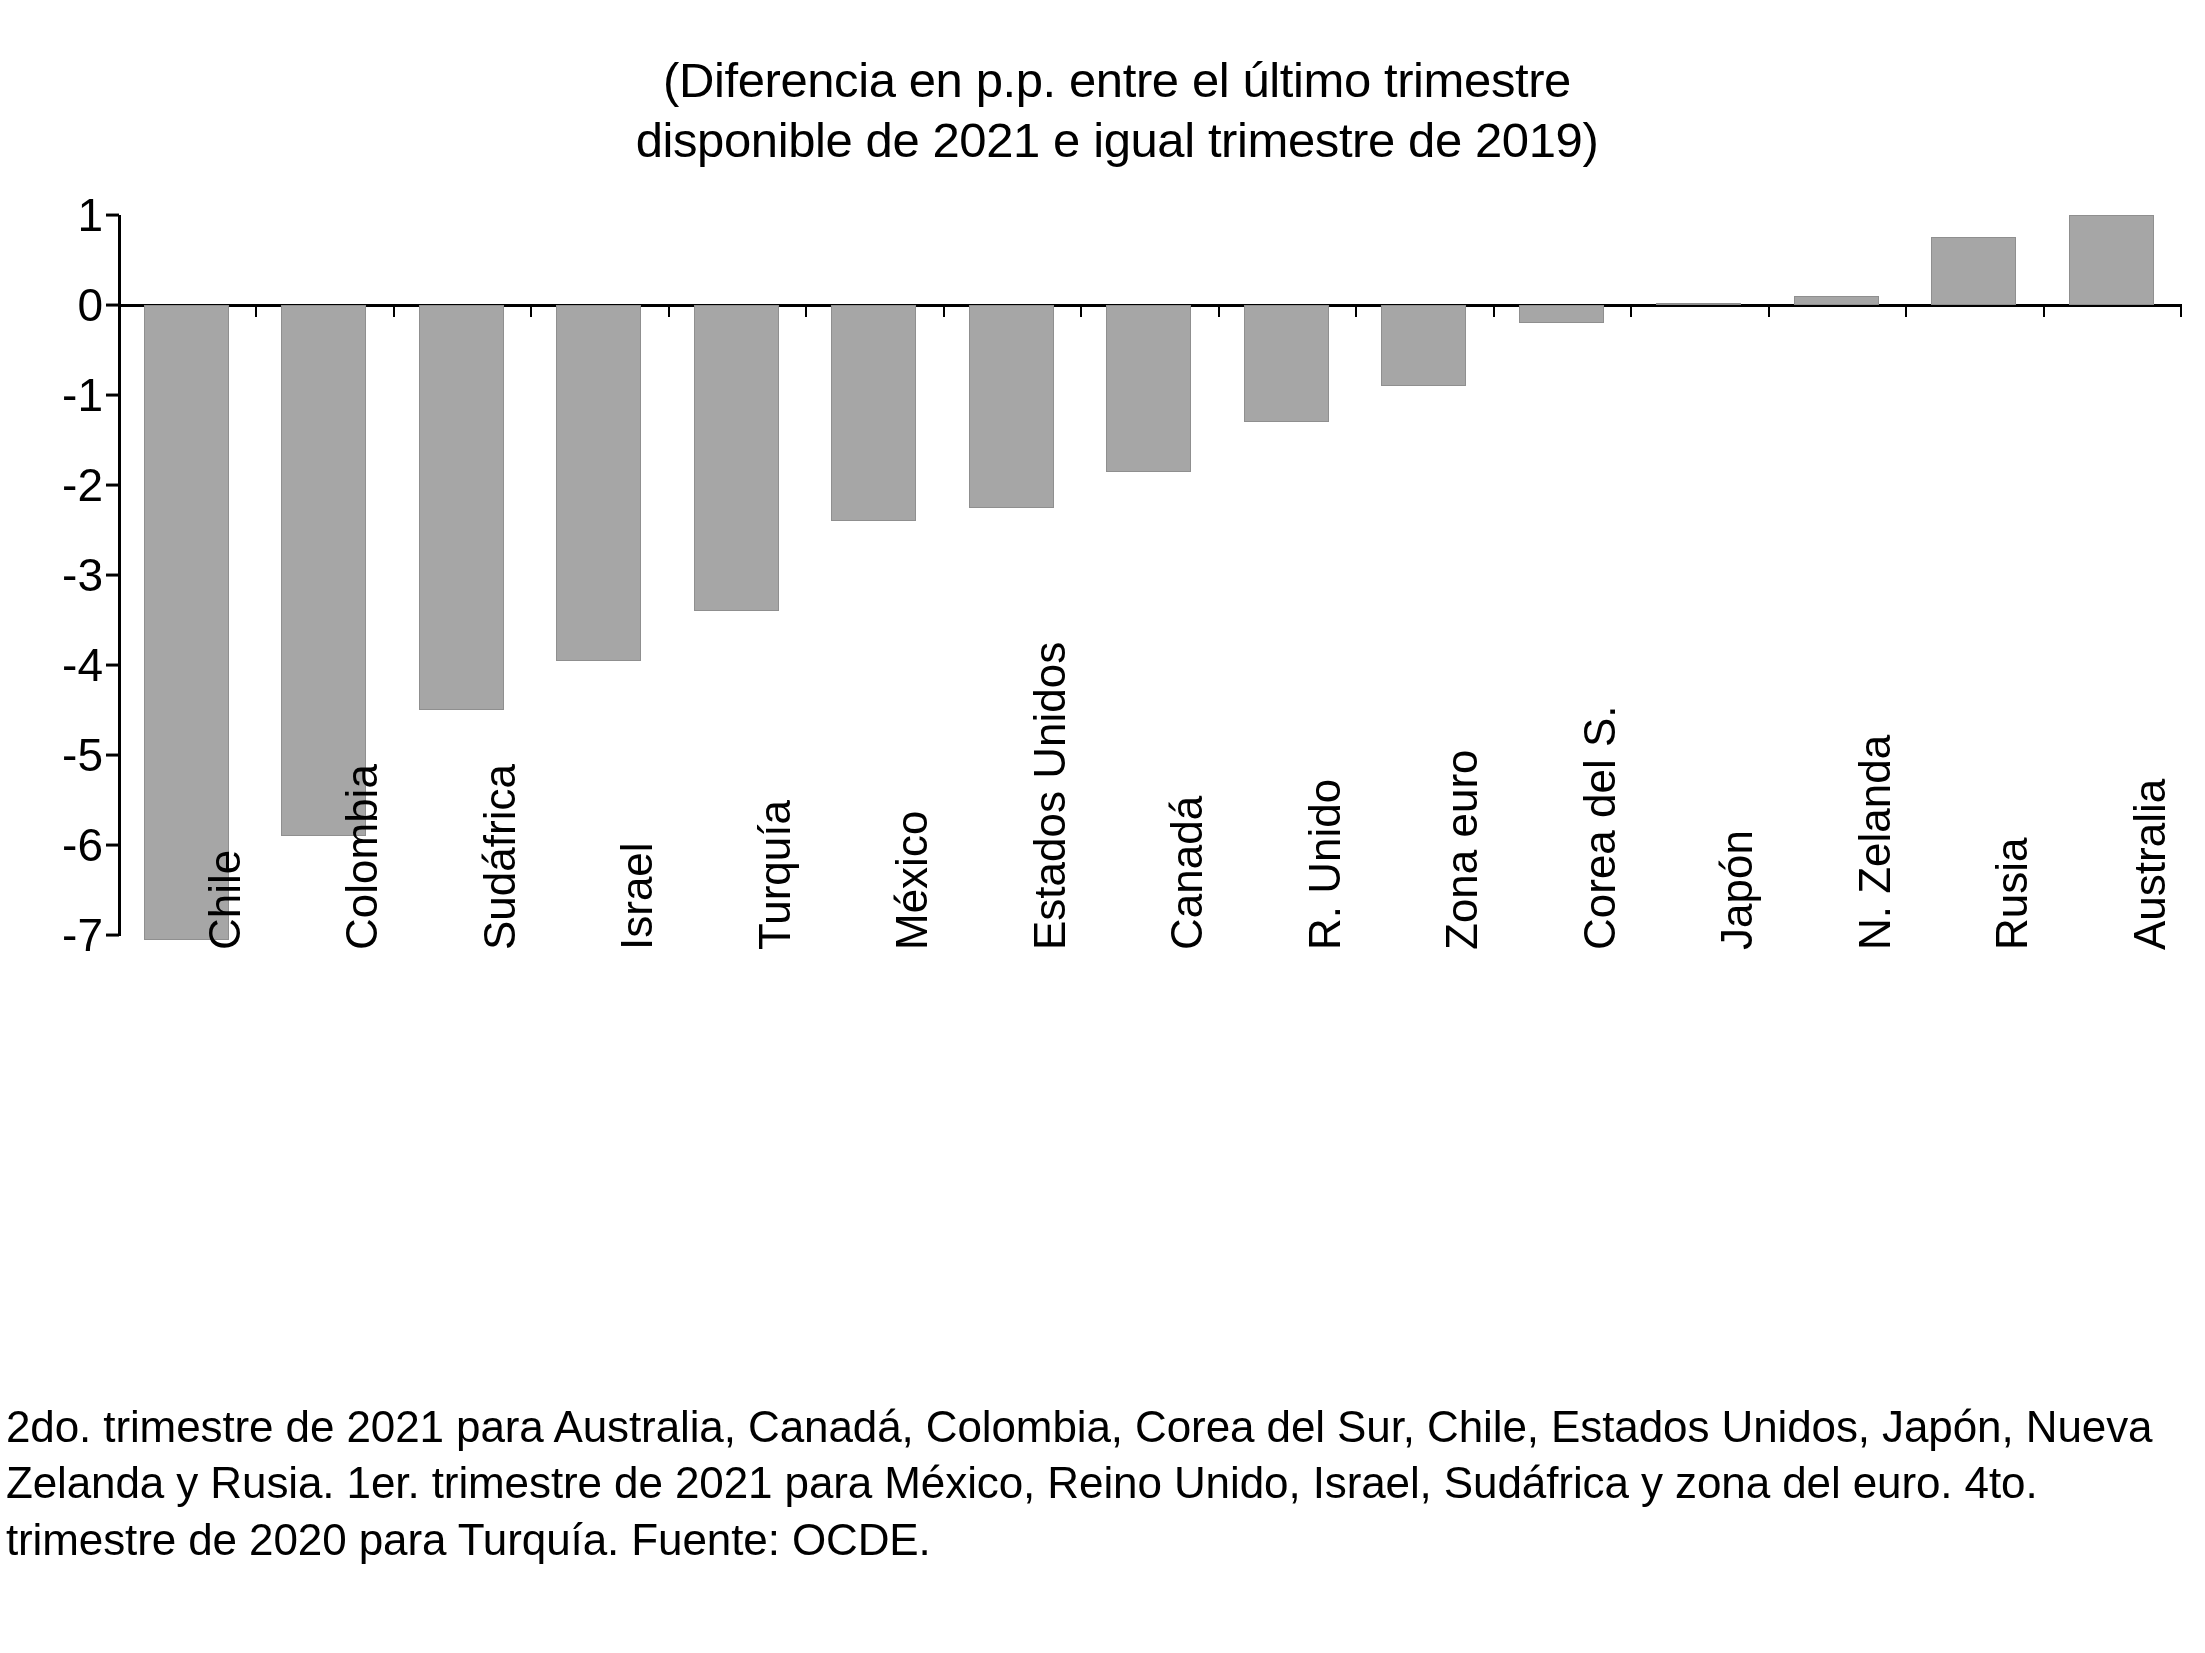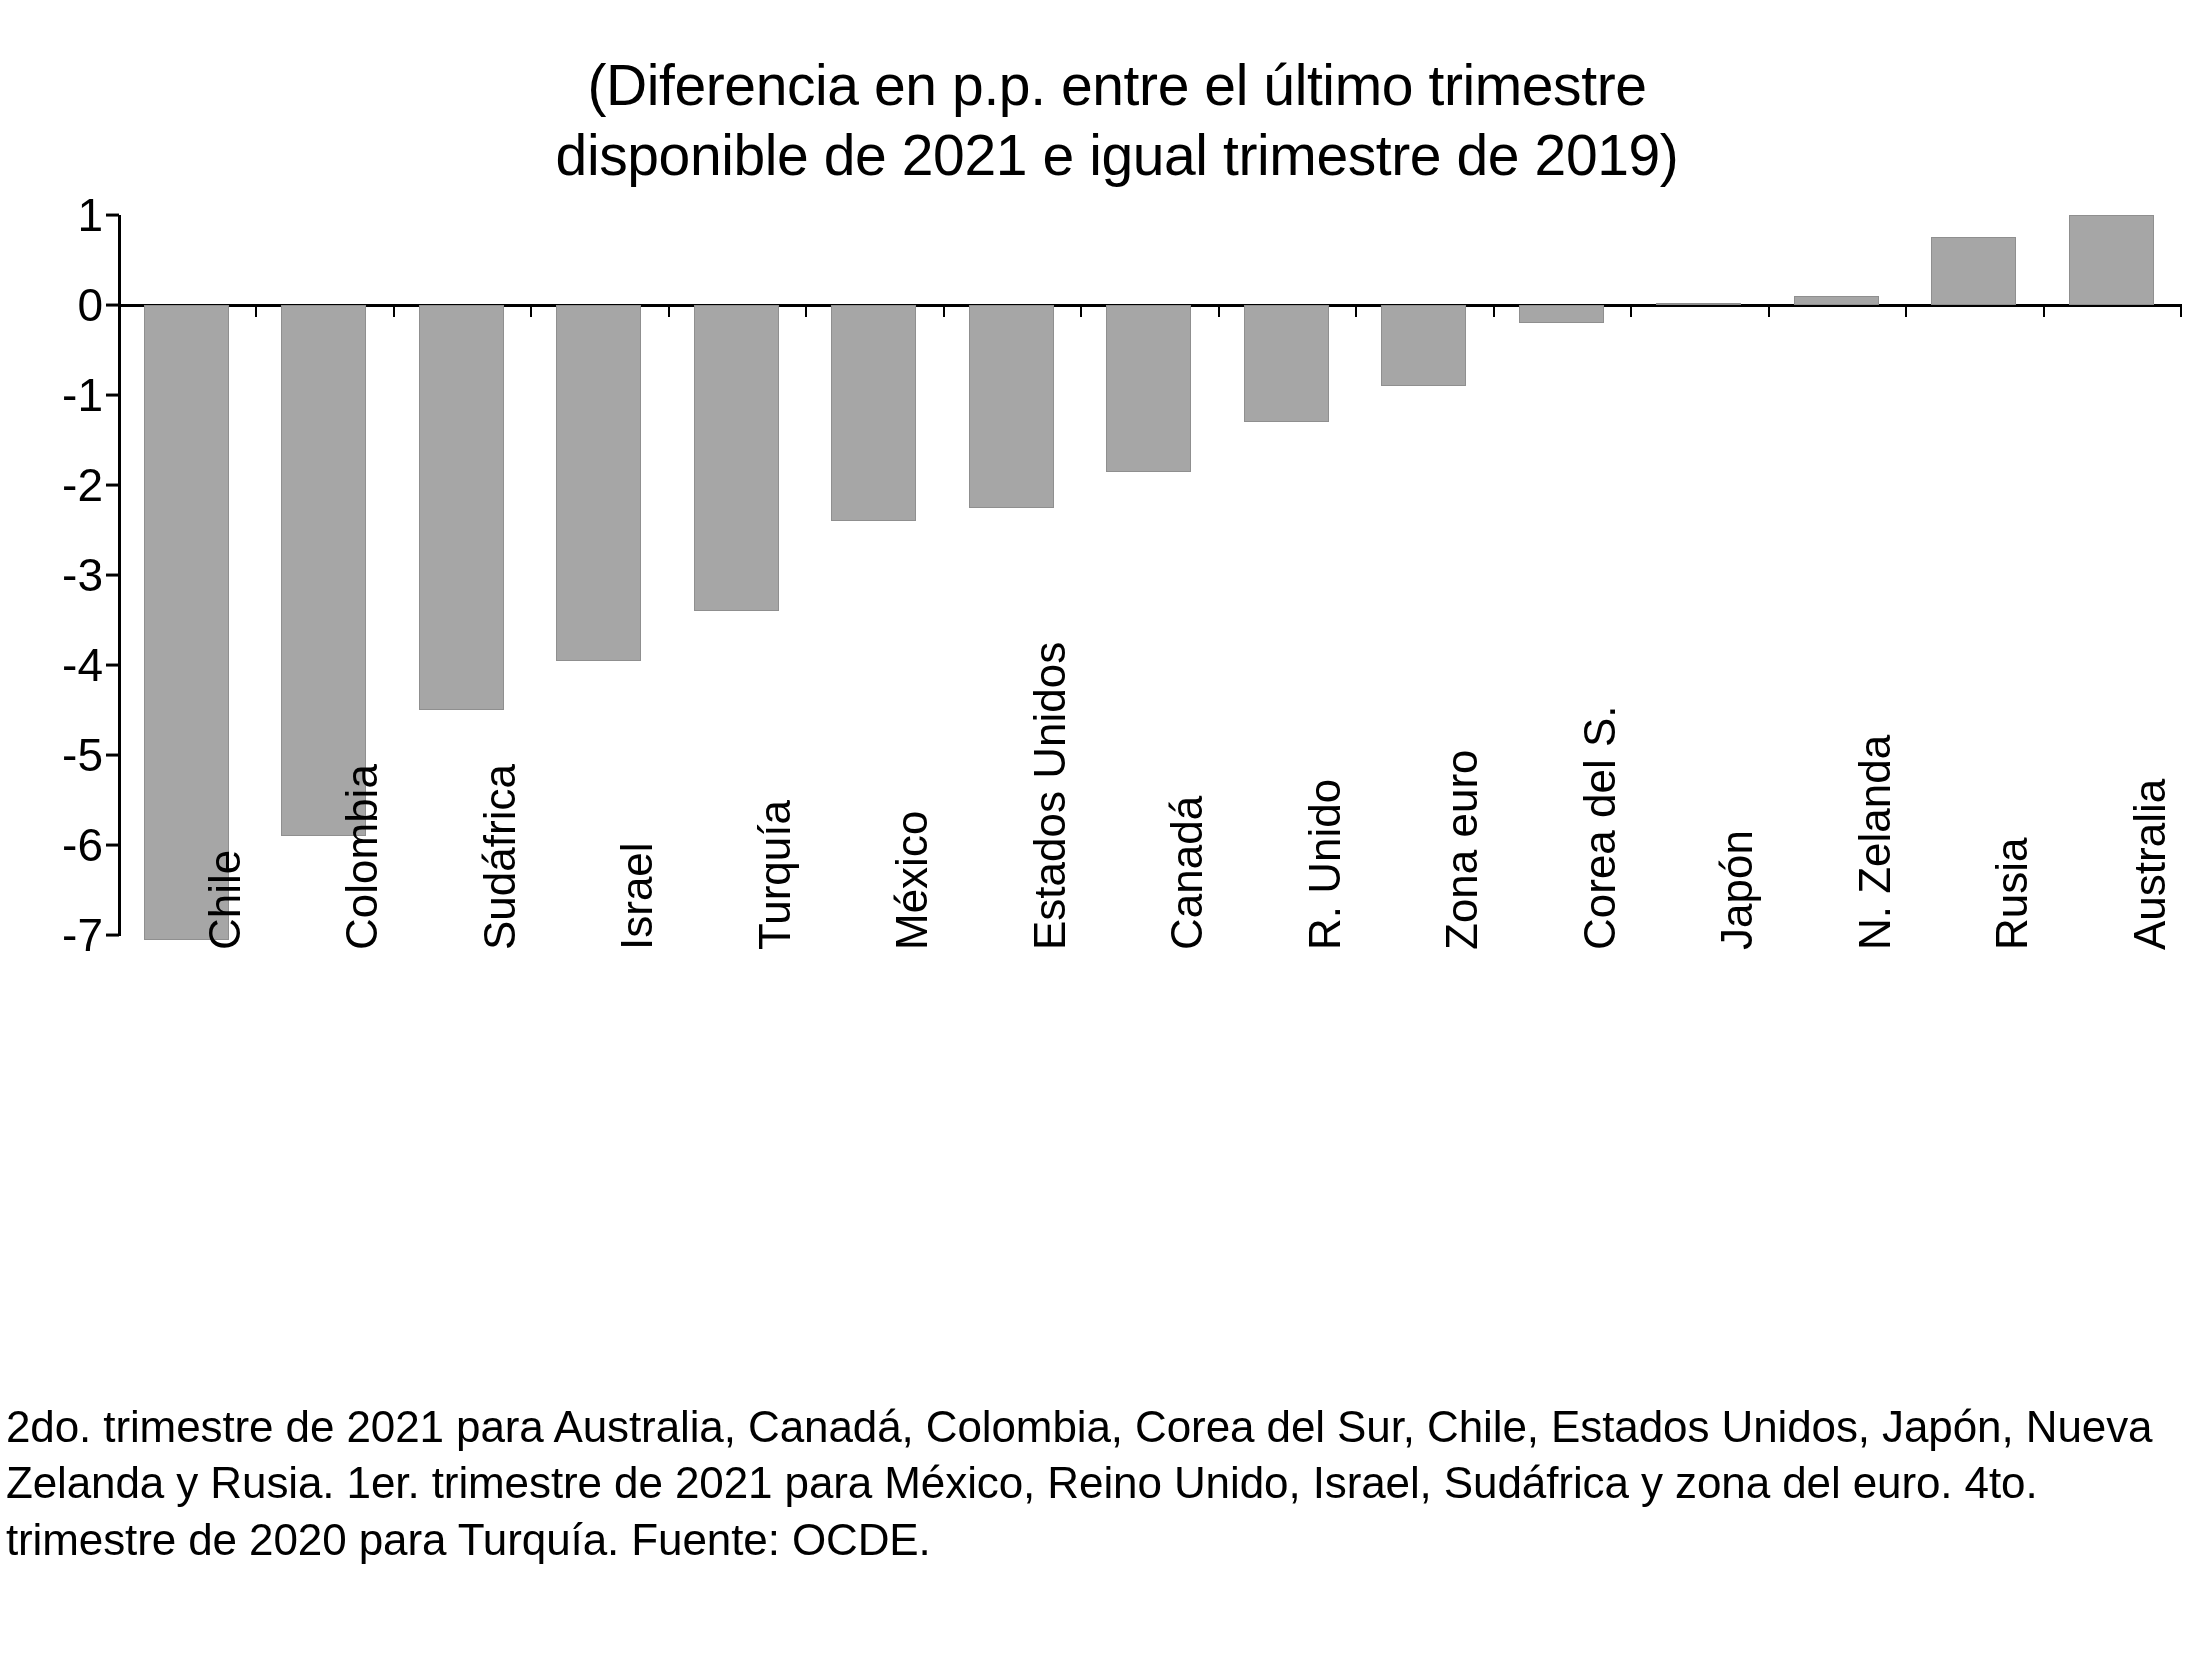--- a/index.html
+++ b/index.html
@@ -21,21 +21,21 @@
     box-sizing: border-box;
   }
 
   
   .chart-title {
     position: absolute;
     left: 0;
     top: 51px;
     width: 2205px;
     text-align: center;
-    font-size: 57px;
+    font-size: 49px;
     line-height: 1.22;
     letter-spacing: -0.4px;
     color: #000;
     white-space: pre-line;
     padding-left: 29px;
     box-sizing: border-box;
   }
 
   
   

